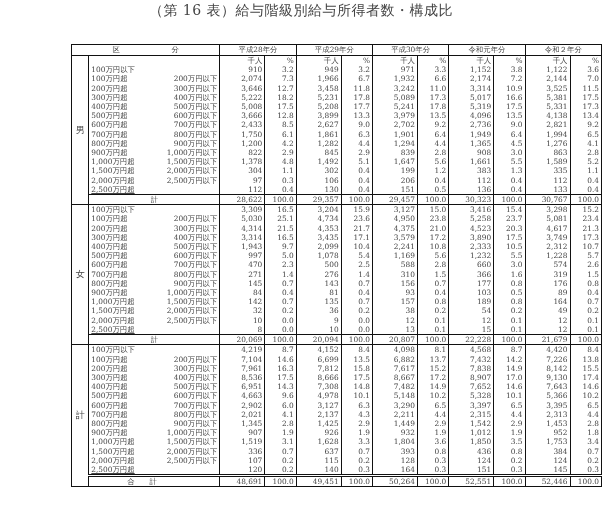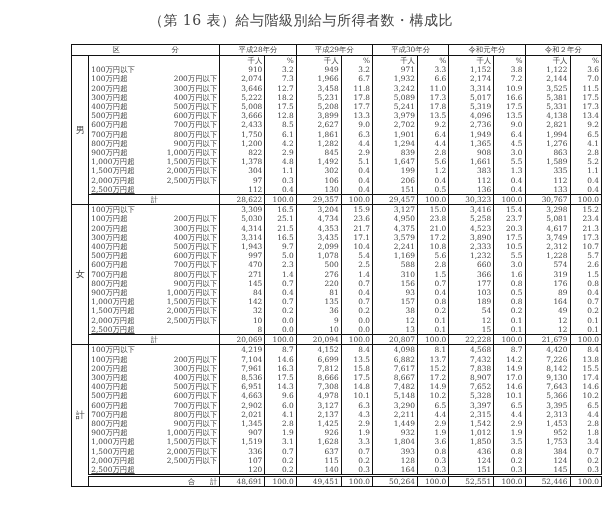--- a/index.html
+++ b/index.html
@@ -1,17 +1,17 @@
 <!DOCTYPE html>
 <html><head>
 <meta charset="utf-8">
 <style>
   html, body { margin:0; padding:0; background:#ffffff; }
   body { width:602px; height:521px; position:relative; overflow:hidden; font-family:"DejaVu Serif", serif; color:#333; }
-  .title { position:absolute; top:12px; left:0; width:602px; text-align:center; font-size:14px; color:#444; letter-spacing:0.5px; }
+  .title { position:absolute; top:2px; left:0; width:602px; text-align:center; font-size:14px; color:#444; letter-spacing:0.5px; }
   table.grid { position:absolute; left:71px; top:44px; border-collapse:collapse; font-size:7.4px; line-height:9.2px; }
   table.grid td { padding:0 2px; white-space:nowrap; color:#444; }
   .hdr td { border:1.5px solid #111; text-align:center; height:10px; }
   .c-sex { width:14px; text-align:center; border-left:1.5px solid #111; border-right:1.5px solid #111; font-size:9px; }
   .c-lo { width:62px; text-align:left;margin-left:42px; }
   .c-hi { width:74px; text-align:right; border-right:1.5px solid #111; }
   .c-n { width:47px; text-align:right; border-right:1px solid #111; }
   .c-p { width:29px; text-align:right; border-right:1.5px solid #111; }
   tr.unit td.c-n, tr.unit td.c-p { text-align:right;margin-top:32px; }
   tr.total td { border-top:1.5px solid #111; border-bottom:1.5px solid #111; }
@@ -370,21 +370,21 @@
         <td class="c-n">366</td>
         <td class="c-p">1.6</td>
         <td class="c-n">319</td>
         <td class="c-p">1.5</td>
       </tr>
       <tr>
         <td class="c-lo">800万円超</td>
         <td class="c-hi">900万円以下</td>
         <td class="c-n">145</td>
         <td class="c-p">0.7</td>
-        <td class="c-n">220</td>
+        <td class="c-n">143</td>
         <td class="c-p">0.7</td>
         <td class="c-n">156</td>
         <td class="c-p">0.7</td>
         <td class="c-n">177</td>
         <td class="c-p">0.8</td>
         <td class="c-n">176</td>
         <td class="c-p">0.8</td>
       </tr>
       <tr>
         <td class="c-lo">900万円超</td>
@@ -660,21 +660,21 @@
         <td class="c-n">140</td>
         <td class="c-p">0.3</td>
         <td class="c-n">164</td>
         <td class="c-p">0.3</td>
         <td class="c-n">151</td>
         <td class="c-p">0.3</td>
         <td class="c-n">145</td>
         <td class="c-p">0.3</td>
       </tr>
       <tr class="total grand">
-        <td class="c-lo" colspan="2" style="border-right: 1.5px solid rgb(17, 17, 17); text-align: right; padding-left: 38px;">合　　計</td>
+        <td class="c-lo" colspan="2" style="border-right: 1.5px solid rgb(17, 17, 17); text-align: left; padding-left: 38px;">合　　計</td>
         <td class="c-n">48,691</td>
         <td class="c-p">100.0</td>
         <td class="c-n">49,451</td>
         <td class="c-p">100.0</td>
         <td class="c-n">50,264</td>
         <td class="c-p">100.0</td>
         <td class="c-n">52,551</td>
         <td class="c-p">100.0</td>
         <td class="c-n">52,446</td>
         <td class="c-p">100.0</td>

